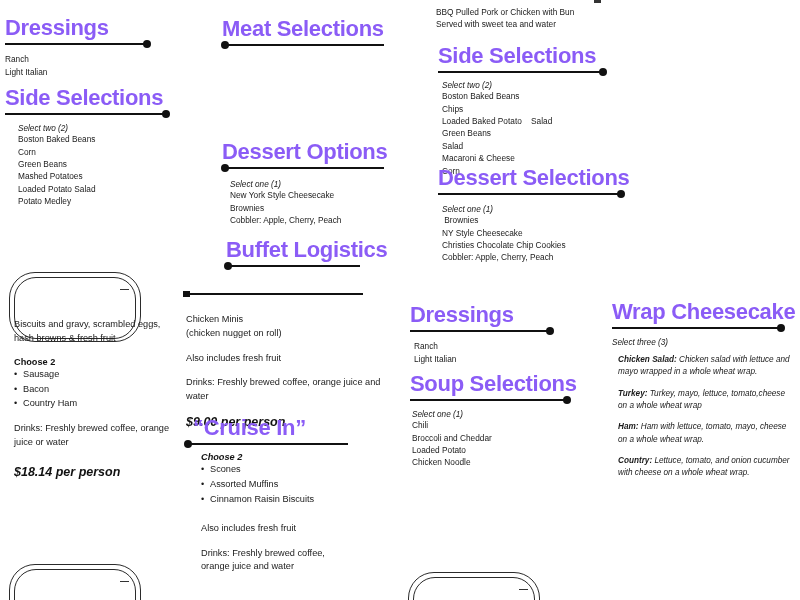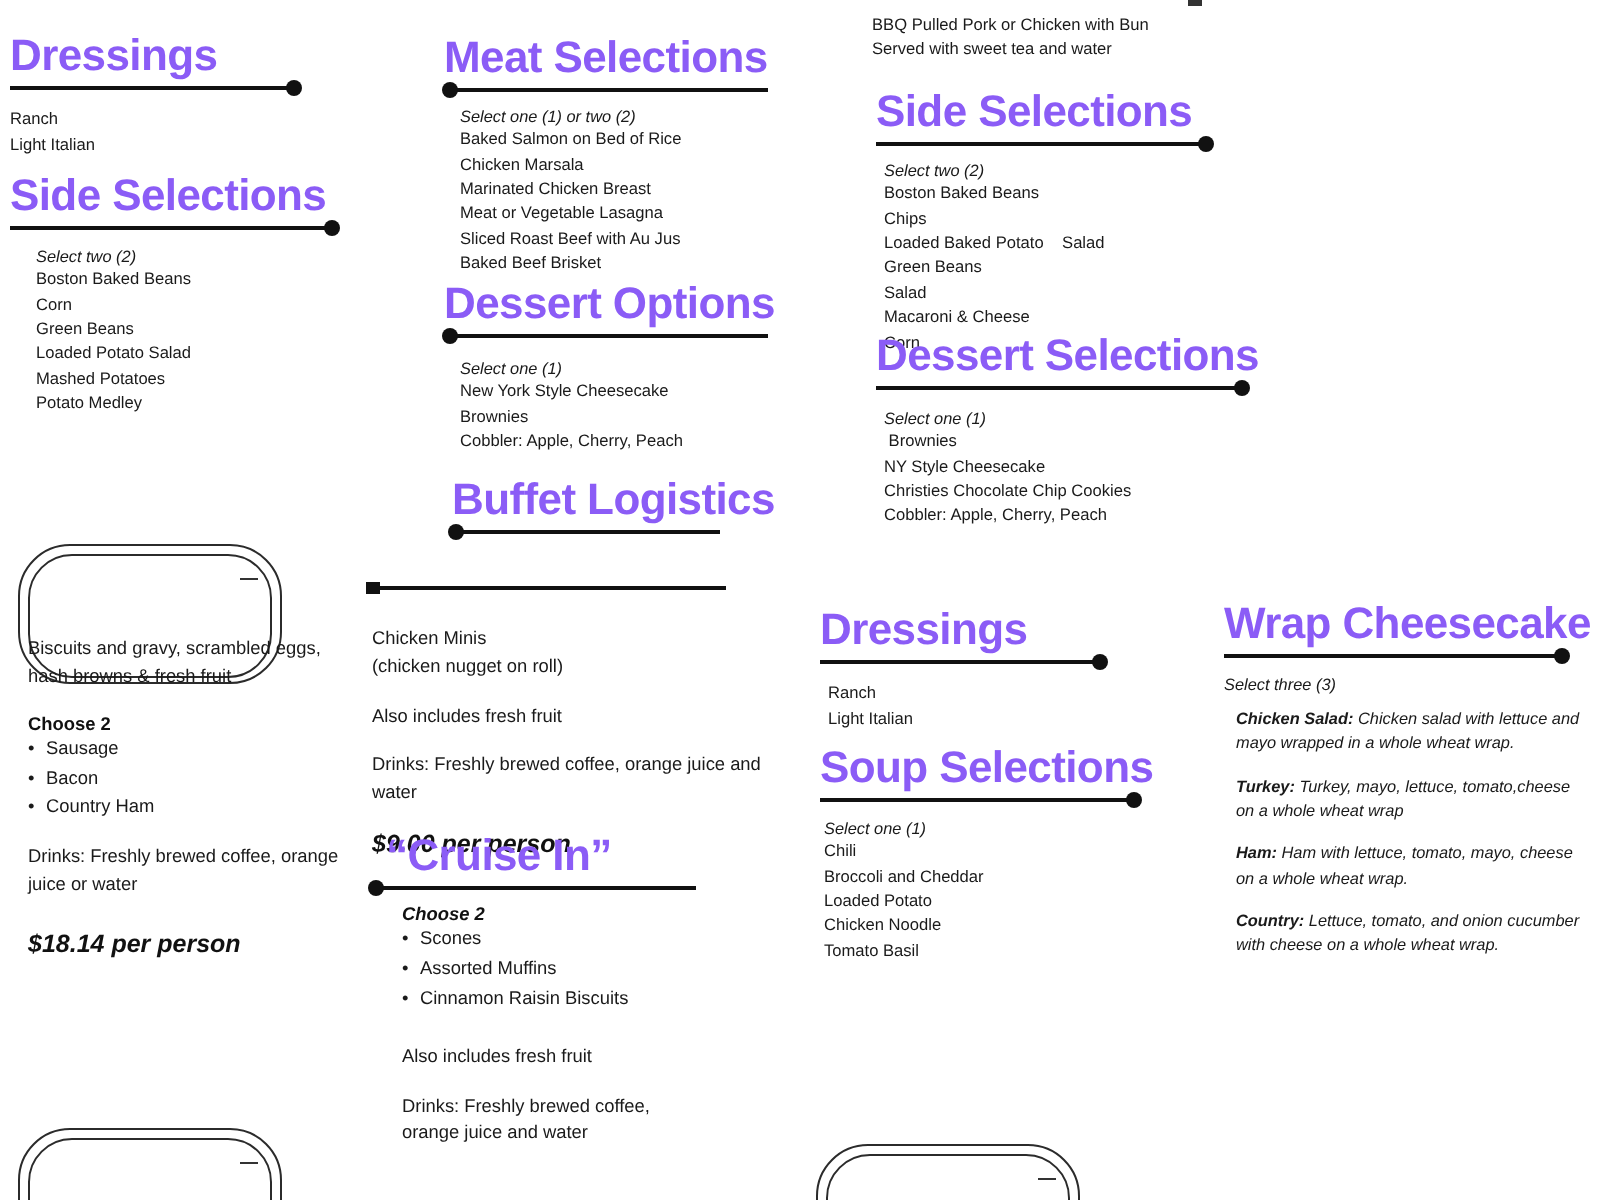--- a/index.html
+++ b/index.html
@@ -139,22 +139,22 @@
     <div class="rule dot-right" style="width:164px;">
         <span class="bar"></span>
         <span class="dot"></span>
       </div>
     <div style="padding-left:13px; margin-top:6px;">
       <div class="select-note">Select two (2)</div>
       <ul class="list">
         <li>Boston Baked Beans</li>
         <li>Corn</li>
         <li>Green Beans</li>
+        <li>Mashed Potatoes</li>
         <li>Loaded Potato Salad</li>
-        <li>Mashed Potatoes</li>
         <li>Potato Medley</li>
       </ul>
     </div>
   </div>
 
   <div class="frame" style="left:9px; top:272px; width:132px; height:70px;"></div>
   <div class="frame inner" style="left:14px; top:277px; width:122px; height:62px;"></div>
   <div class="tick" style="left:120px; top:289px; width:9px; height:1.4px;"></div>
 
   <div class="block" style="left:14px; top:318px; width:160px;">
@@ -175,31 +175,20 @@
   <div class="frame" style="left:9px; top:564px; width:132px; height:70px;"></div>
   <div class="frame inner" style="left:14px; top:569px; width:122px; height:62px;"></div>
   <div class="tick" style="left:120px; top:581px; width:9px; height:1.4px;"></div>
 
   <div class="block" style="left:222px; top:17px; width:165px;">
     <div class="sec-head">Meat Selections</div>
     <div class="rule dot-left" style="width:162px;">
         <span class="bar"></span>
         <span class="dot"></span>
       </div>
-    <div style="padding-left:8px; margin-top:5px;">
-      <div class="select-note">Select one (1) or two (2)</div>
-      <ul class="list">
-        <li>Baked Salmon on Bed of Rice</li>
-        <li>Chicken Marsala</li>
-        <li>Marinated Chicken Breast</li>
-        <li>Meat or Vegetable Lasagna</li>
-        <li>Sliced Roast Beef with Au Jus</li>
-        <li>Baked Beef Brisket</li>
-      </ul>
-    </div>
   </div>
 
   <div class="block" style="left:222px; top:140px; width:165px;">
     <div class="sec-head">Dessert Options</div>
     <div class="rule dot-left" style="width:162px;">
         <span class="bar"></span>
         <span class="dot"></span>
       </div>
     <div style="padding-left:8px; margin-top:8px;">
       <div class="select-note">Select one (1)</div>
@@ -323,21 +312,20 @@
         <span class="bar"></span>
         <span class="dot"></span>
       </div>
     <div style="padding-left:2px; margin-top:6px;">
       <div class="select-note">Select one (1)</div>
       <ul class="list">
         <li>Chili</li>
         <li>Broccoli and Cheddar</li>
         <li>Loaded Potato</li>
         <li>Chicken Noodle</li>
-        <li>Tomato Basil</li>
       </ul>
     </div>
   </div>
 
   <div class="block" style="left:612px; top:300px; width:178px;">
     <div class="sec-head">Wrap Cheesecake</div>
     <div class="rule dot-right" style="width:172px;">
         <span class="bar"></span>
         <span class="dot"></span>
       </div>

